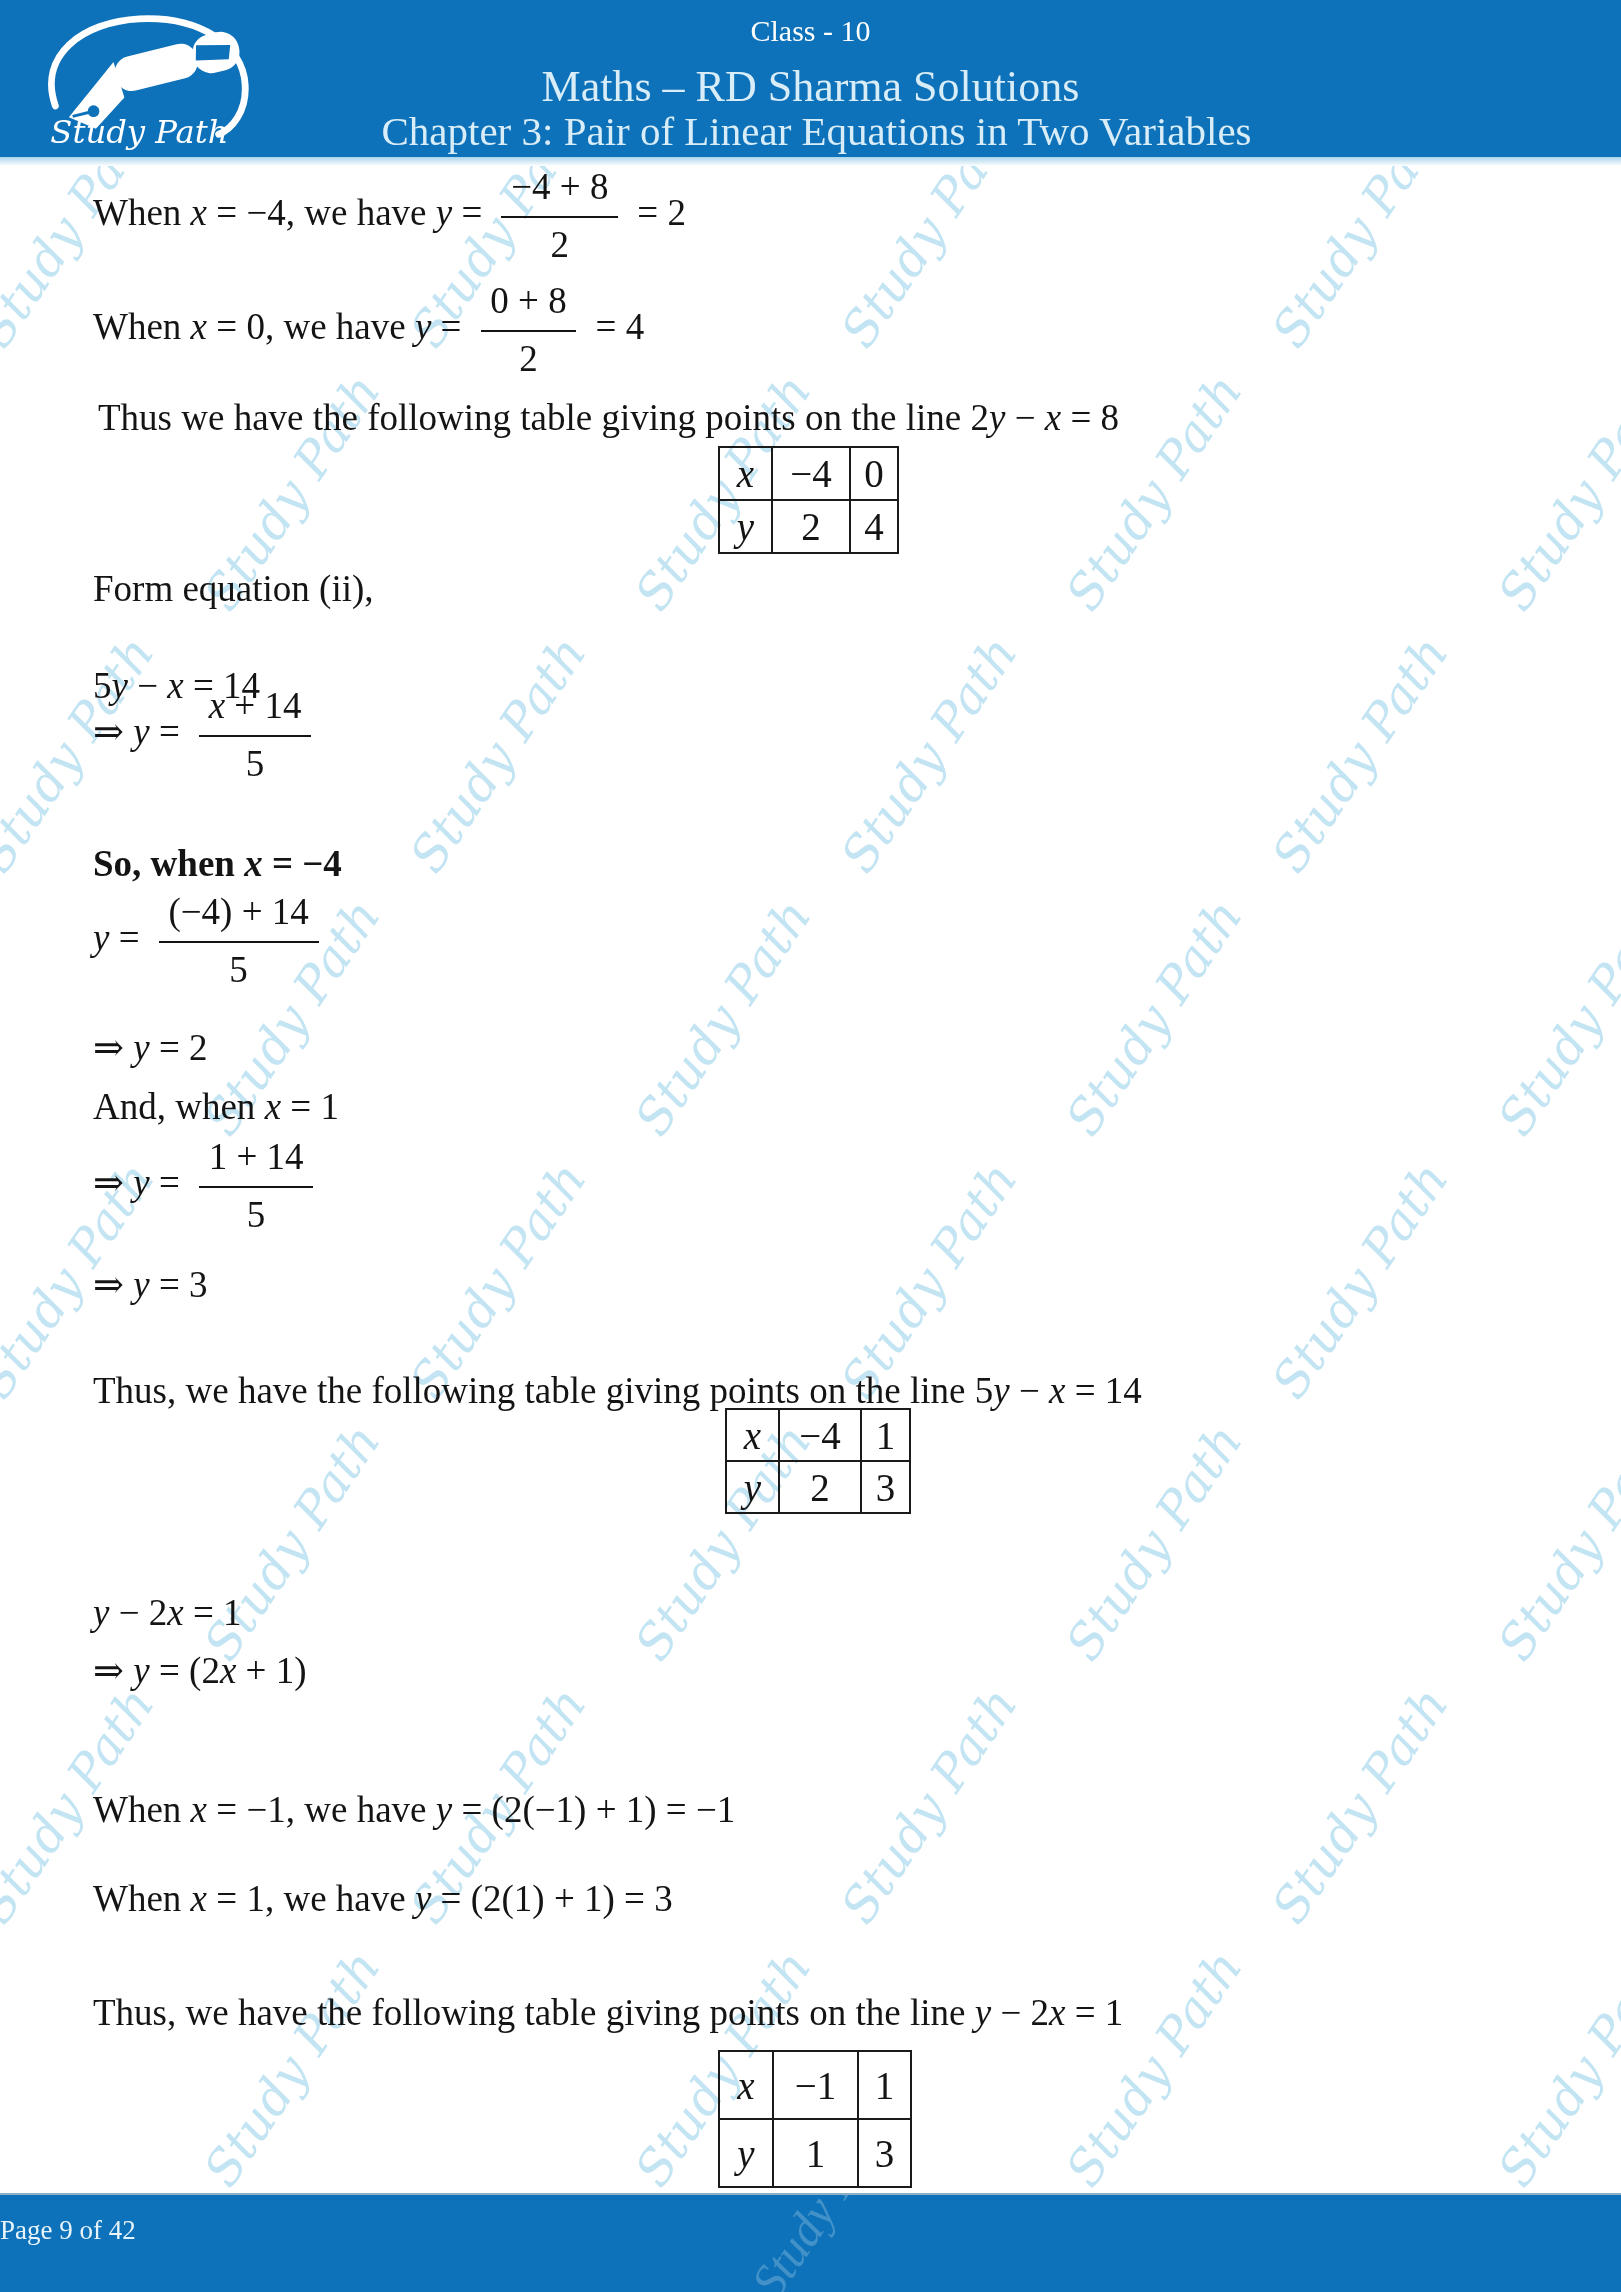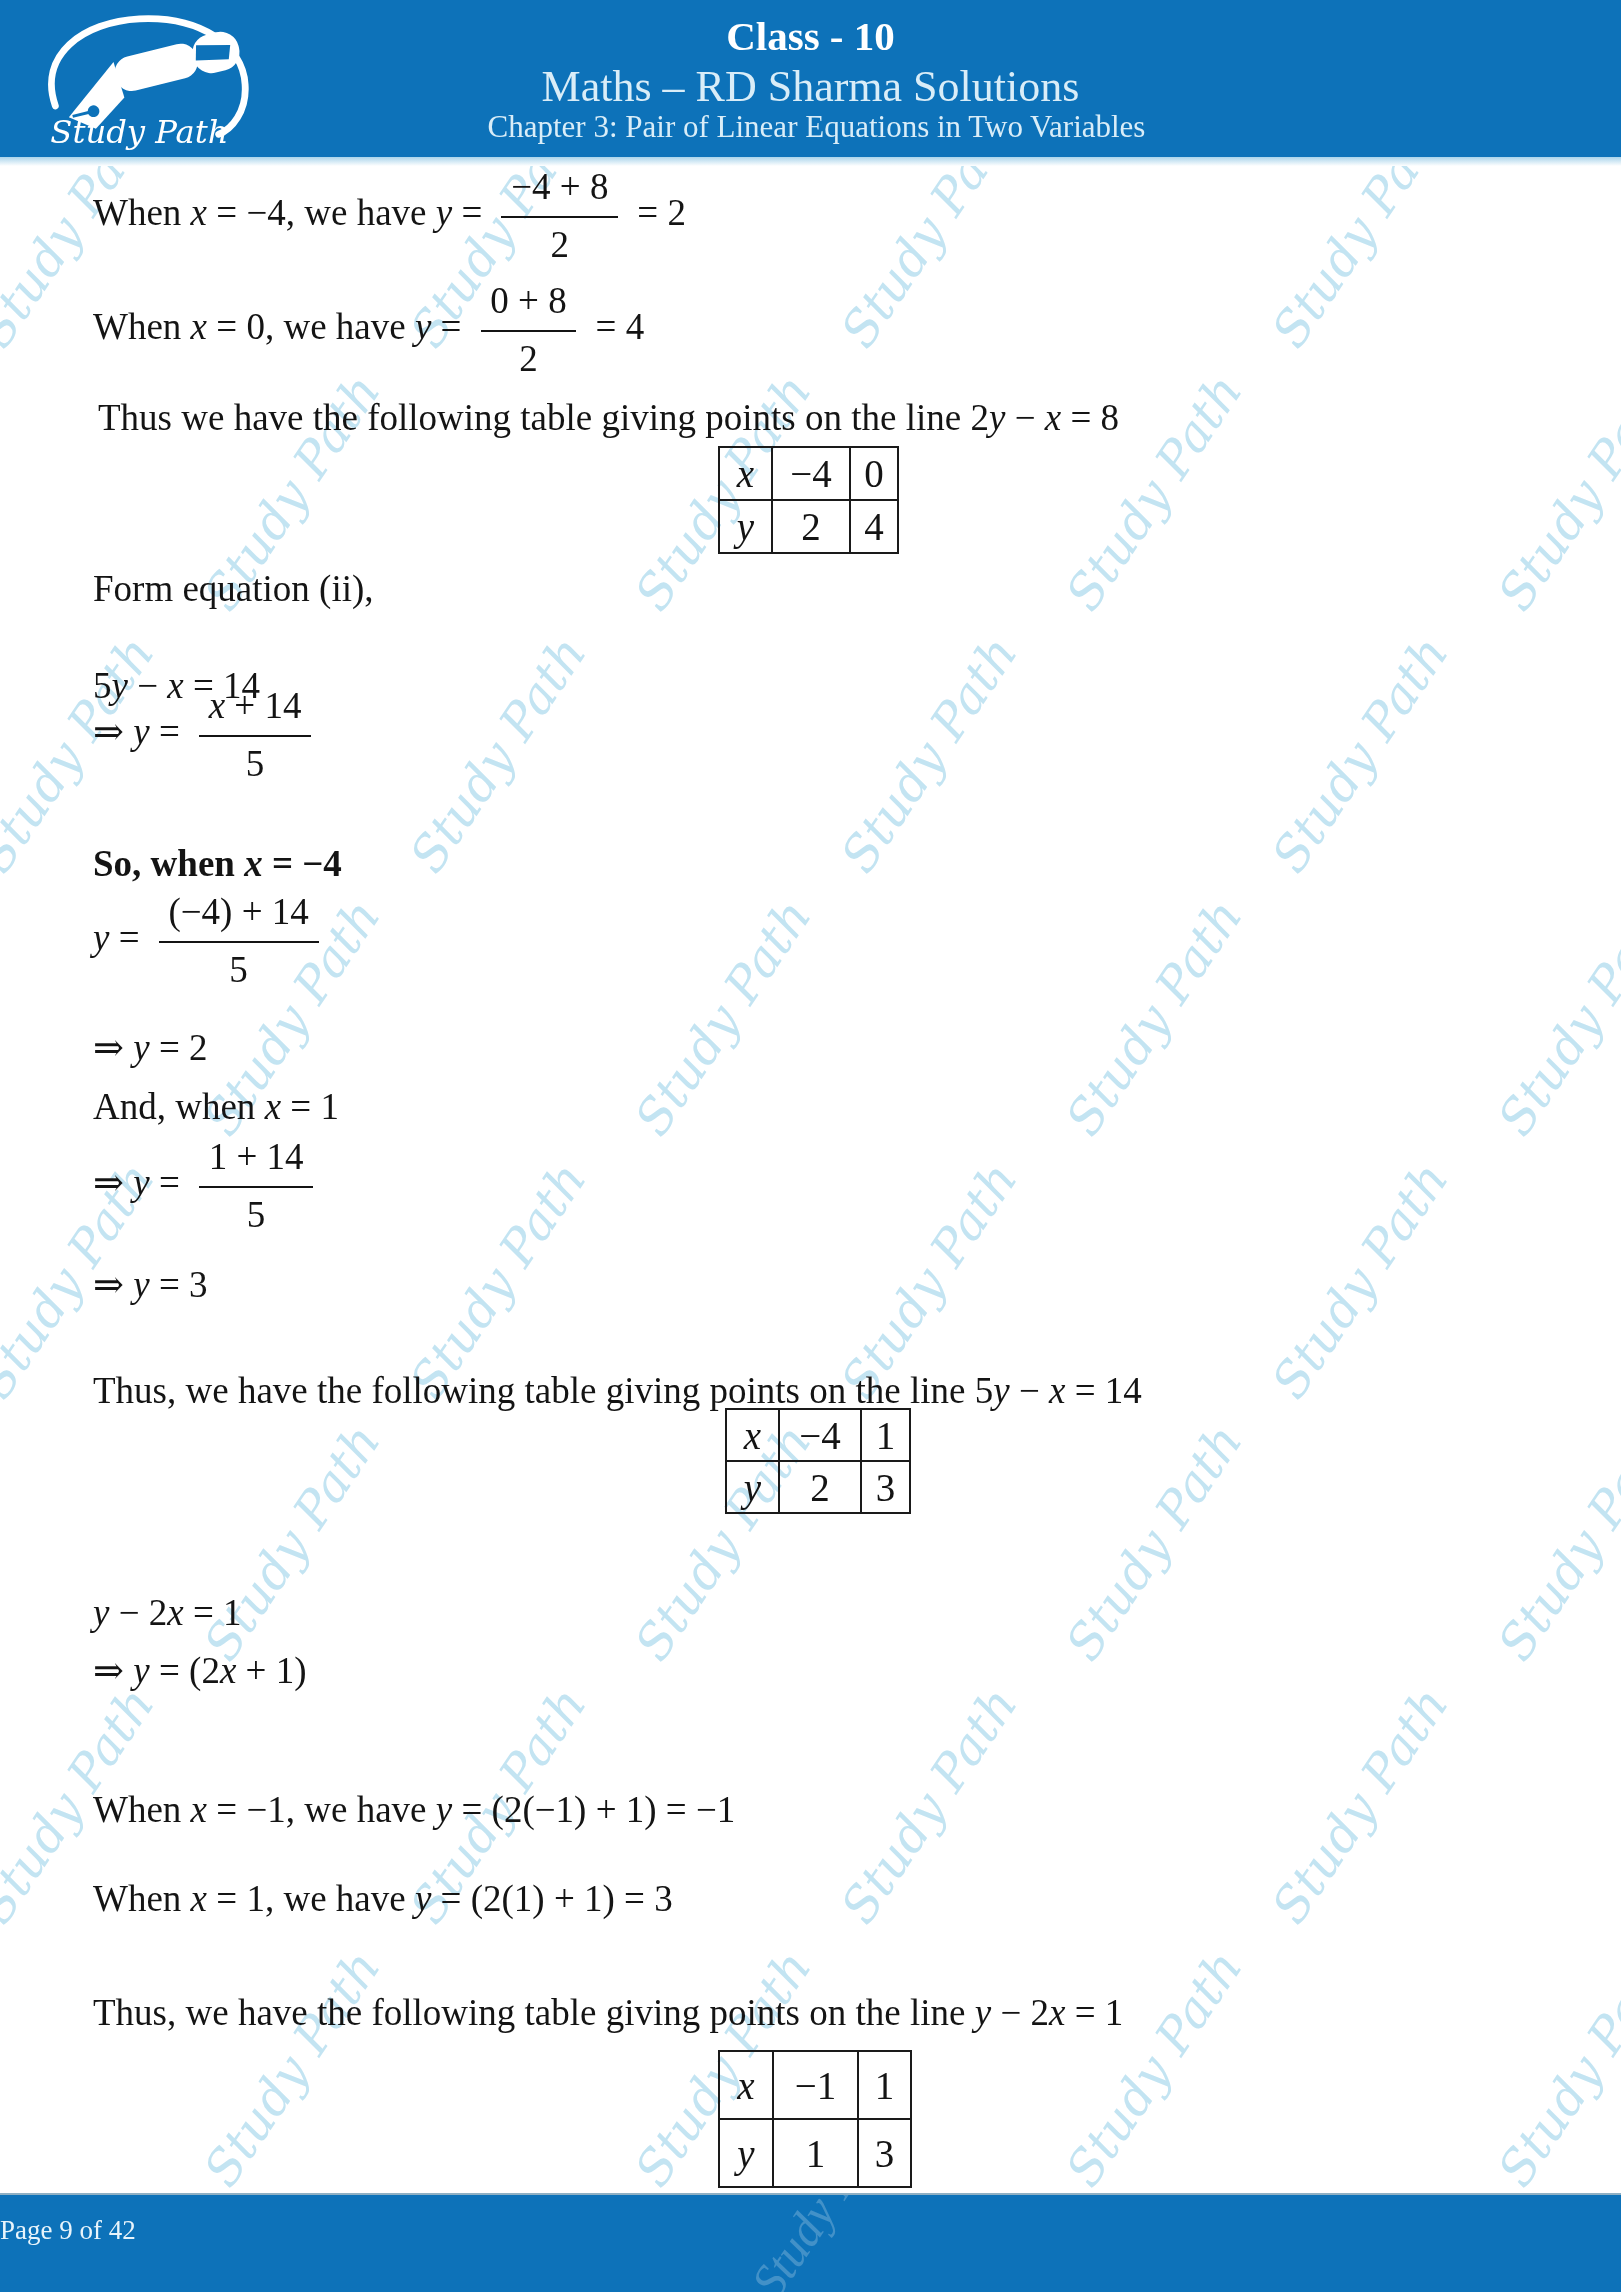--- a/index.html
+++ b/index.html
@@ -4,23 +4,23 @@
 <style>
   html,body{margin:0;padding:0;background:#777;}
   .page{position:relative;width:1621px;height:2293px;background:#ffffff;overflow:hidden;
         font-family:"Liberation Serif","DejaVu Serif",serif;color:var(--text,#141414);}
 
   
   .hdr{position:absolute;left:0;top:0;width:100%;height:157px;background:var(--blue,#0d72b9);z-index:3;}
   .hdr-strip{position:absolute;left:0;top:157px;width:100%;height:8.8px;
              background:linear-gradient(#a9d4eb,#ffffff);z-index:3;}
   .hl{position:absolute;left:0;right:0;text-align:center;color:#ffffff;white-space:nowrap;line-height:1;}
-  .hl1{top:15.7px;font-size:41px;font-weight:bold;}
+  .hl1{top:15.7px;font-size:30px;}
   .hl2{top:65px;font-size:44px;color:var(--header_sub_text,#d9edf8);}
-  .hl3{top:111px;font-size:31px;color:var(--header_sub_text,#d9edf8);padding-left:12px;}
+  .hl3{top:111px;font-size:41px;color:var(--header_sub_text,#d9edf8);padding-left:12px;}
   .logo{position:absolute;left:25.5px;top:7.8px;z-index:4;}
   .logo text{font-family:"DejaVu Serif","Liberation Serif",serif;font-style:italic;font-size:33px;fill:#ffffff;}
 
   
   .wm-layer{position:absolute;inset:0;z-index:1;overflow:hidden;}
   .wm{position:absolute;font-size:49px;font-style:italic;color:var(--watermark,#c3e4f2);
       transform:rotate(-56deg);white-space:nowrap;font-family:"DejaVu Serif",serif;}
 
   
   .line{position:absolute;font-size:37px;line-height:1.15;white-space:nowrap;z-index:2;}

